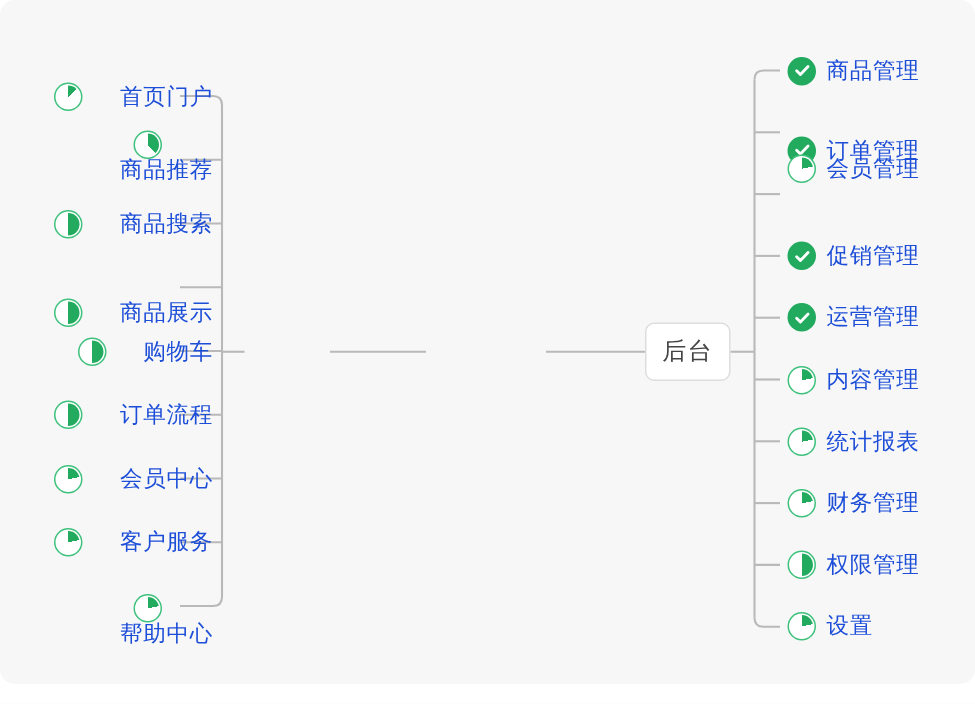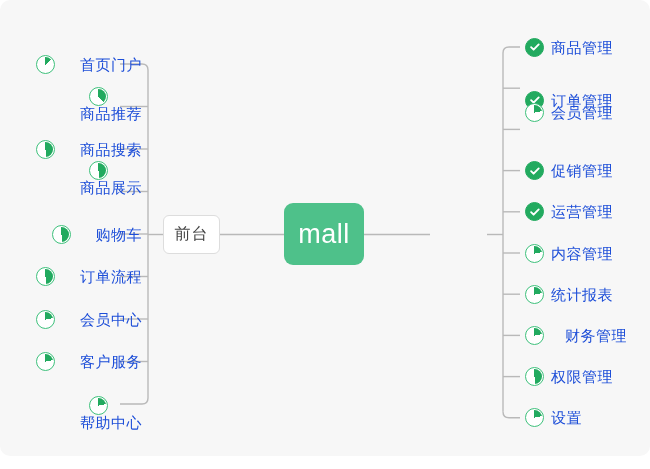--- a/index.html
+++ b/index.html
@@ -170,21 +170,21 @@
           <i style="background: conic-gradient(rgb(34, 170, 95) 0deg, rgb(34, 170, 95) 136.8deg, rgb(255, 255, 255) 136.8deg, rgb(255, 255, 255) 360deg);"></i>
         </span>
         <span class="leaf-label">商品推荐</span>
       </div>
       <div class="leaf left" style="top: 135px;">
         <span class="ico pie">
           <i style="background: conic-gradient(rgb(34, 170, 95) 0deg, rgb(34, 170, 95) 180deg, rgb(255, 255, 255) 180deg, rgb(255, 255, 255) 360deg);"></i>
         </span>
         <span class="leaf-label">商品搜索</span>
       </div>
-      <div class="leaf left" style="top: 167px; flex-direction: column;">
+      <div class="leaf left" style="top: 194px;">
         <span class="ico pie">
           <i style="background: conic-gradient(rgb(34, 170, 95) 0deg, rgb(34, 170, 95) 180deg, rgb(255, 255, 255) 180deg, rgb(255, 255, 255) 360deg);"></i>
         </span>
         <span class="leaf-label">商品展示</span>
       </div>
       <div class="leaf left" style="top: 220px;">
         <span class="ico pie">
           <i style="background: conic-gradient(rgb(34, 170, 95) 0deg, rgb(34, 170, 95) 180deg, rgb(255, 255, 255) 180deg, rgb(255, 255, 255) 360deg);"></i>
         </span>
         <span class="leaf-label">购物车</span>
@@ -256,41 +256,38 @@
           <i style="background: conic-gradient(rgb(34, 170, 95) 0deg, rgb(34, 170, 95) 79.2deg, rgb(255, 255, 255) 79.2deg, rgb(255, 255, 255) 360deg);"></i>
         </span>
         <span class="leaf-label">内容管理</span>
       </div>
       <div class="leaf right" style="top: 280.2px;">
         <span class="ico pie">
           <i style="background: conic-gradient(rgb(34, 170, 95) 0deg, rgb(34, 170, 95) 79.2deg, rgb(255, 255, 255) 79.2deg, rgb(255, 255, 255) 360deg);"></i>
         </span>
         <span class="leaf-label">统计报表</span>
       </div>
-      <div class="leaf right" style="top: 321.4px; gap: 14px;">
+      <div class="leaf right" style="top: 321.4px;">
         <span class="ico pie">
           <i style="background: conic-gradient(rgb(34, 170, 95) 0deg, rgb(34, 170, 95) 79.2deg, rgb(255, 255, 255) 79.2deg, rgb(255, 255, 255) 360deg);"></i>
         </span>
         <span class="leaf-label">财务管理</span>
       </div>
       <div class="leaf right" style="top: 362.6px;">
         <span class="ico pie">
           <i style="background: conic-gradient(rgb(34, 170, 95) 0deg, rgb(34, 170, 95) 180deg, rgb(255, 255, 255) 180deg, rgb(255, 255, 255) 360deg);"></i>
         </span>
         <span class="leaf-label">权限管理</span>
       </div>
       <div class="leaf right" style="top: 403.8px;">
         <span class="ico pie">
           <i style="background: conic-gradient(rgb(34, 170, 95) 0deg, rgb(34, 170, 95) 79.2deg, rgb(255, 255, 255) 79.2deg, rgb(255, 255, 255) 360deg);"></i>
         </span>
         <span class="leaf-label">设置</span>
       </div>
     </div>
 
-  <div class="node" id="node-front">
-    <span>前台</span>
+
+
+  <div class="node" id="node-back">
+    <span>后台</span>
   </div>
-
-  <div class="node" id="node-root">
-    <span>mall</span>
-  </div>
-
 </div>
 
 </body></html>

